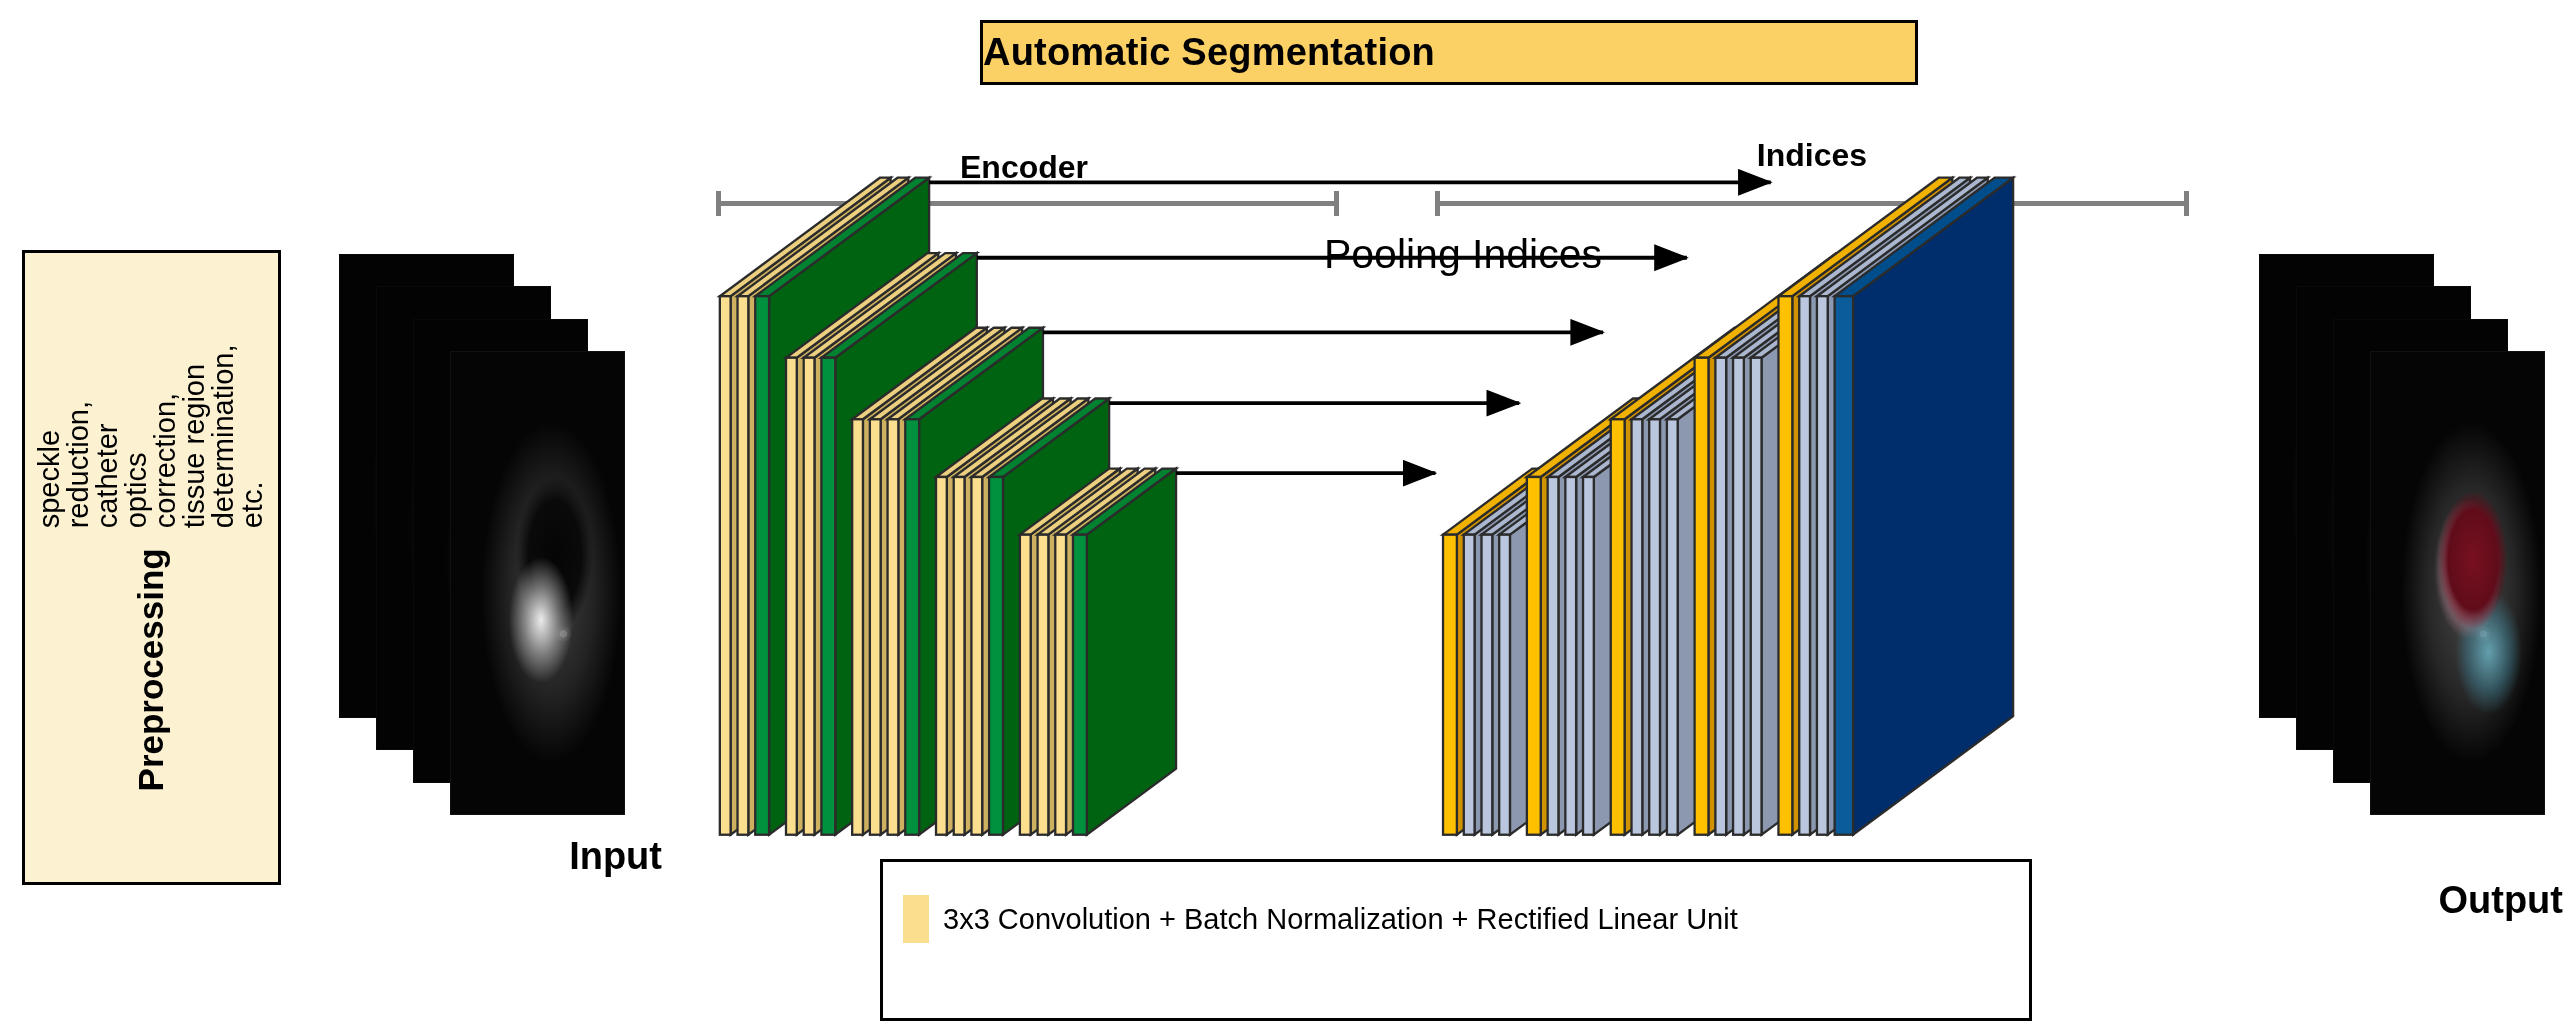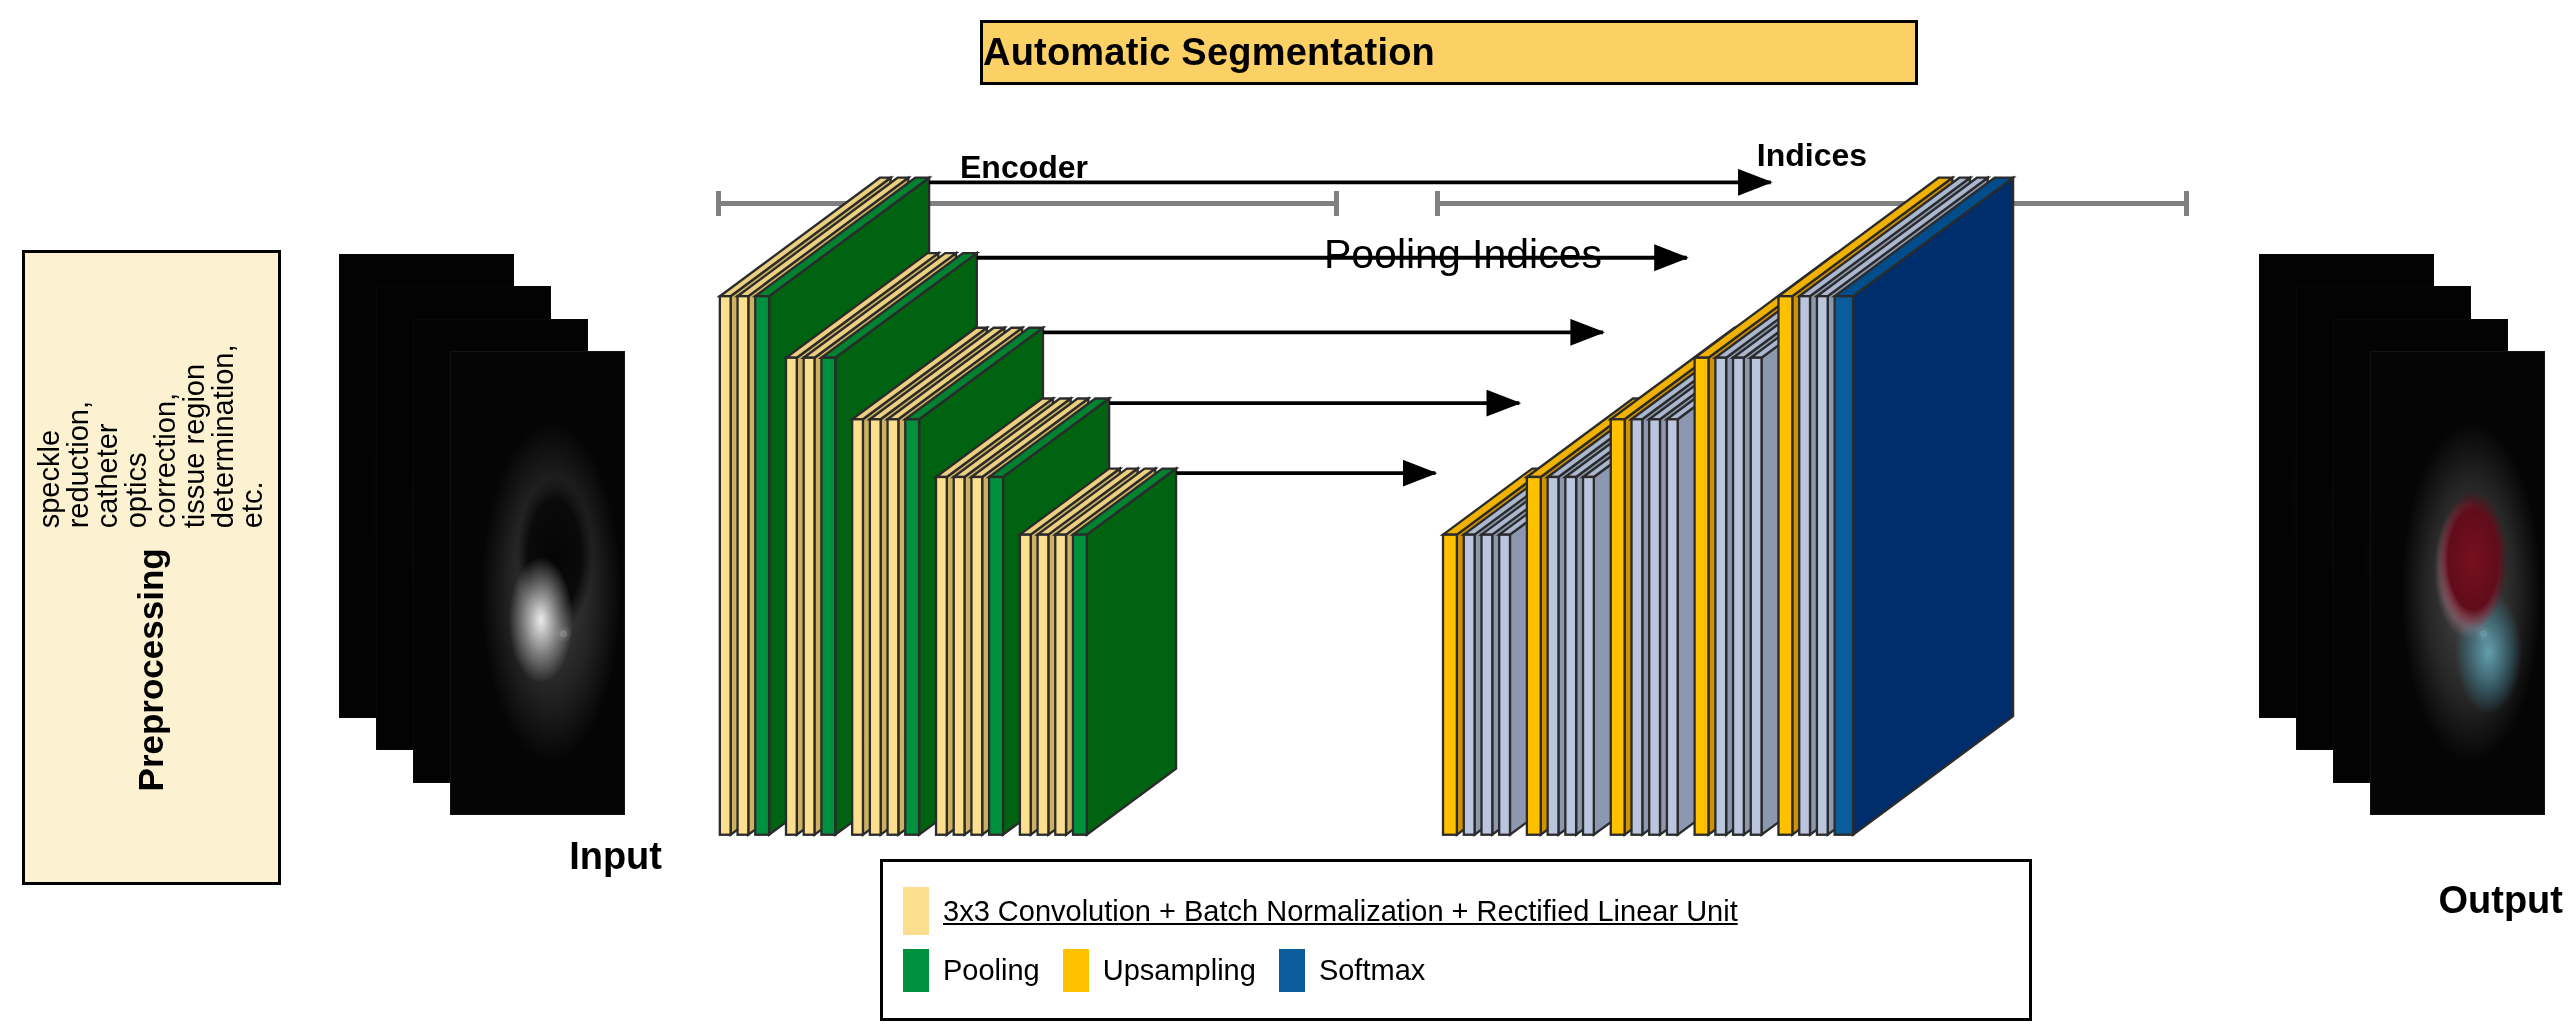--- a/index.html
+++ b/index.html
@@ -37,21 +37,21 @@
                width:100%;}
 
   
   #net{position:absolute;left:0;top:0;width:2576px;height:1034px;}
 
   
   #legend{position:absolute;left:880px;top:859px;width:1152px;height:162px;
           background:#fff;border:3.1px solid #000;box-sizing:border-box;
           padding:14px 20px;}
   .legend-row{display:flex;align-items:center;}
-  .legend-row.r1{margin-top:11px;margin-bottom:14px;text-decoration:underline;}
+  .legend-row.r1{margin-top:19px;margin-bottom:14px;}
   .sw{width:26px;height:48px;display:inline-block;flex:none;}
   .sw.small{height:43px;}
   .legend-text{font-size:29px;margin-left:14px;white-space:nowrap;}
   .legend-text.gap{margin-right:23px;}
 </style>
 </head>
 <body>
 
 <div id="banner">
   <span id="banner-label">Automatic Segmentation</span>
@@ -301,22 +301,14 @@
     </g>
 </svg>
 
 <div class="section-label" style="left:1078px;top:231px;width:770px;font-weight:normal;font-size:41px;">Pooling Indices</div>
 
 <div id="legend">
   <div class="legend-row r1">
     <span class="sw" style="background:#FBDF8F"></span>
     <span class="legend-text">3x3 Convolution + Batch Normalization + Rectified Linear Unit</span>
   </div>
-  <div class="legend-row">
-    <span class="sw small" style="background:#00913F"></span>
-    <span class="legend-text gap">Pooling</span>
-    <span class="sw small" style="background:#FFC000"></span>
-    <span class="legend-text gap">Upsampling</span>
-    <span class="sw small" style="background:#0B5C9B"></span>
-    <span class="legend-text">Softmax</span>
-  </div>
 </div>
 
 
 </body></html>

